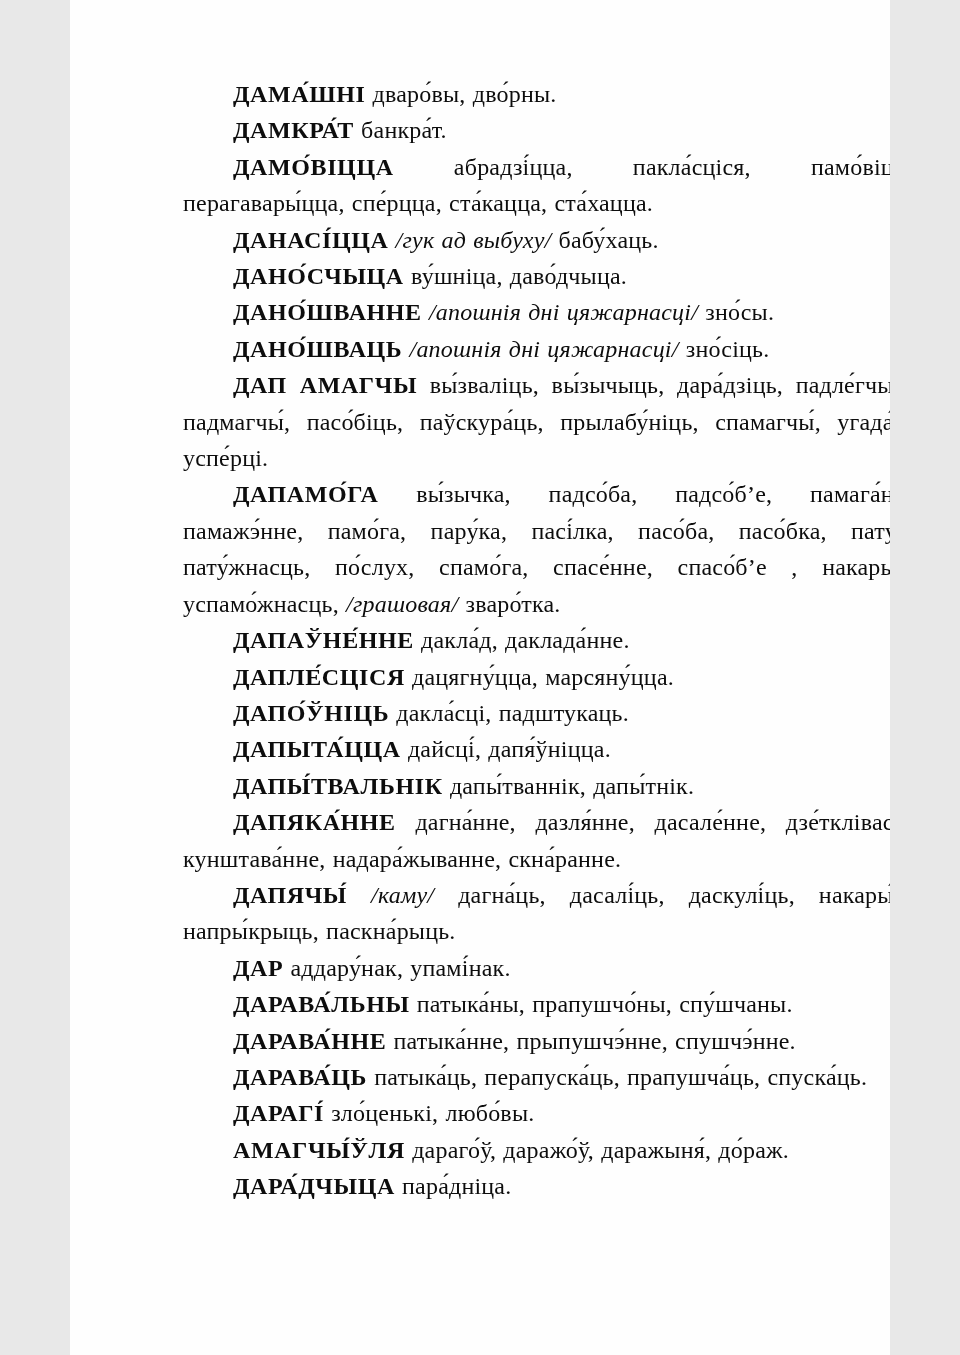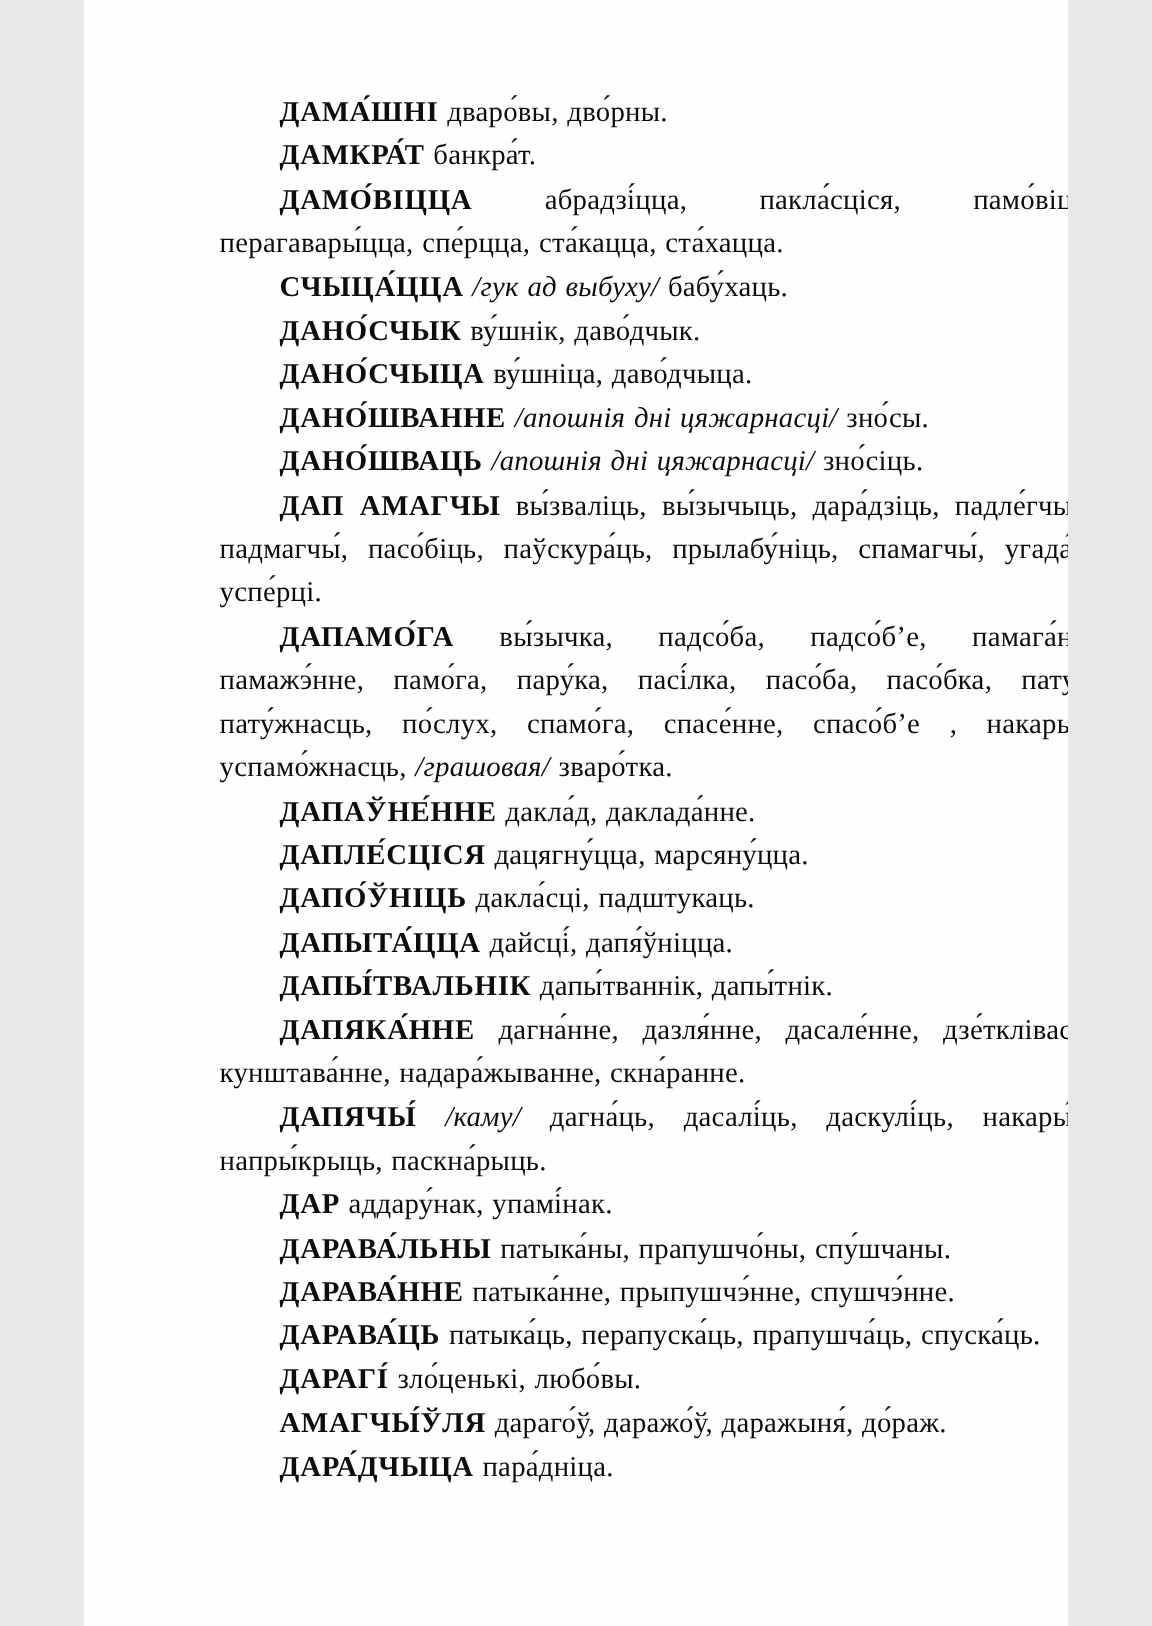--- a/index.html
+++ b/index.html
@@ -42,22 +42,21 @@
   }
 </style>
 </head>
 <body>
 
 <div class="page">
   <div class="text-block">
       <p class="entry"><span class="headword">ДАМА́ШНІ</span><span> дваро́вы, дво́рны.</span></p>
       <p class="entry"><span class="headword">ДАМКРА́Т</span><span> банкра́т.</span></p>
       <p class="entry"><span class="headword">ДАМО́ВІЦЦА</span><span> абрадзі́цца, пакла́сціся, памо́віцца, перагавары́цца, спе́рцца, ста́кацца, ста́хацца.</span></p>
-      <p class="entry"><span class="headword">СЧЫЦА́ЦЦА</span><span> </span><i class="note">/гук ад выбуху/</i><span> бабу́хаць.</span></p>
-      <p class="entry"><span class="headword">ДАНО́СЧЫК</span><span> ву́шнік, даво́дчык.</span></p>
+      <p class="entry"><span class="headword">ДАНАСІ́ЦЦА</span><span> </span><i class="note">/гук ад выбуху/</i><span> бабу́хаць.</span></p>
       <p class="entry"><span class="headword">ДАНО́СЧЫЦА</span><span> ву́шніца, даво́дчыца.</span></p>
       <p class="entry"><span class="headword">ДАНО́ШВАННЕ</span><span> </span><i class="note">/апошнія дні цяжарнасці/</i><span> зно́сы.</span></p>
       <p class="entry"><span class="headword">ДАНО́ШВАЦЬ</span><span> </span><i class="note">/апошнія дні цяжарнасці/</i><span> зно́сіць.</span></p>
       <p class="entry"><span class="headword">ДАП АМАГЧЫ</span><span> вы́зваліць, вы́зычыць, дара́дзіць, падле́гчыць, падмагчы́, пасо́біць, паўскура́ць, прылабу́ніць, спамагчы́, угада́ць, успе́рці.</span></p>
       <p class="entry"><span class="headword">ДАПАМО́ГА</span><span> вы́зычка, падсо́ба, падсо́б’е, памага́нне, памажэ́нне, памо́га, пару́ка, пасі́лка, пасо́ба, пасо́бка, пату́га, пату́жнасць, по́слух, спамо́га, спасе́нне, спасо́б’е , накары́га, успамо́жнасць, </span><i class="note">/грашовая/</i><span> зваро́тка.</span></p>
       <p class="entry"><span class="headword">ДАПАЎНЕ́ННЕ</span><span> дакла́д, даклада́нне.</span></p>
       <p class="entry"><span class="headword">ДАПЛЕ́СЦІСЯ</span><span> дацягну́цца, марсяну́цца.</span></p>
       <p class="entry"><span class="headword">ДАПО́ЎНІЦЬ</span><span> дакла́сці, падштукаць.</span></p>
       <p class="entry"><span class="headword">ДАПЫТА́ЦЦА</span><span> дайсці́, дапя́ўніцца.</span></p>
       <p class="entry"><span class="headword">ДАПЫ́ТВАЛЬНІК</span><span> дапы́тваннік, дапы́тнік.</span></p>

